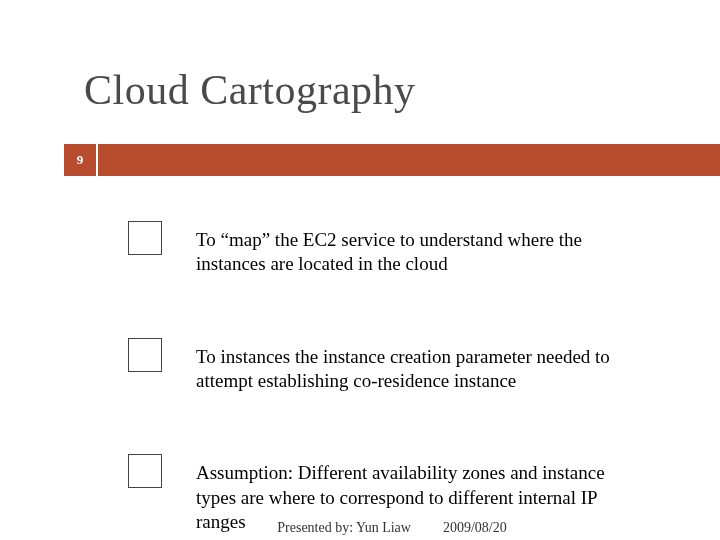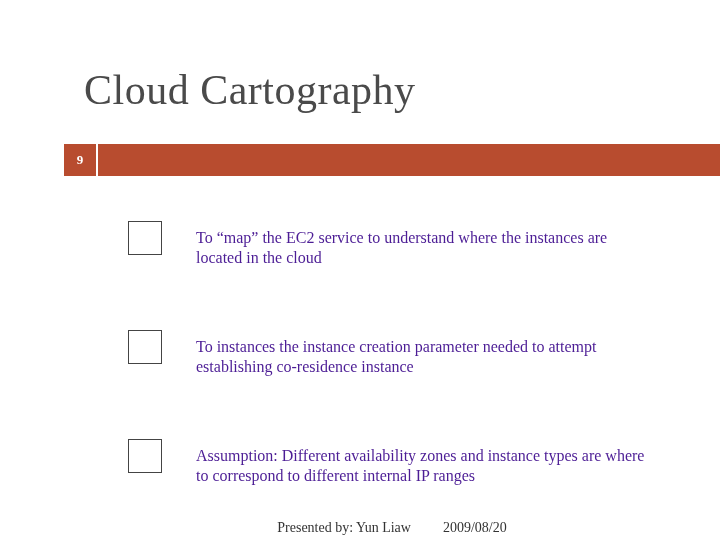--- a/index.html
+++ b/index.html
@@ -40,23 +40,23 @@
       margin-right: 18px;
       margin-top: 9px;
       line-height: 1;
       flex-shrink: 0;
       width: 12px;
       height: 12px;
       border: 1.5px solid #444;
       box-sizing: border-box;
     }
     .bullet-text {
-      font-size: 16px;
+      font-size: 19px;
       line-height: 1.28;
-      color: #4c1d95;
+      color: #000000;
       font-family: 'Times New Roman', Times, serif;
     }
     .footer {
       position: absolute;
       bottom: 20px;
       left: 0;
       right: 0;
       display: flex;
       justify-content: center;
       padding: 0 44px 0 44px;

